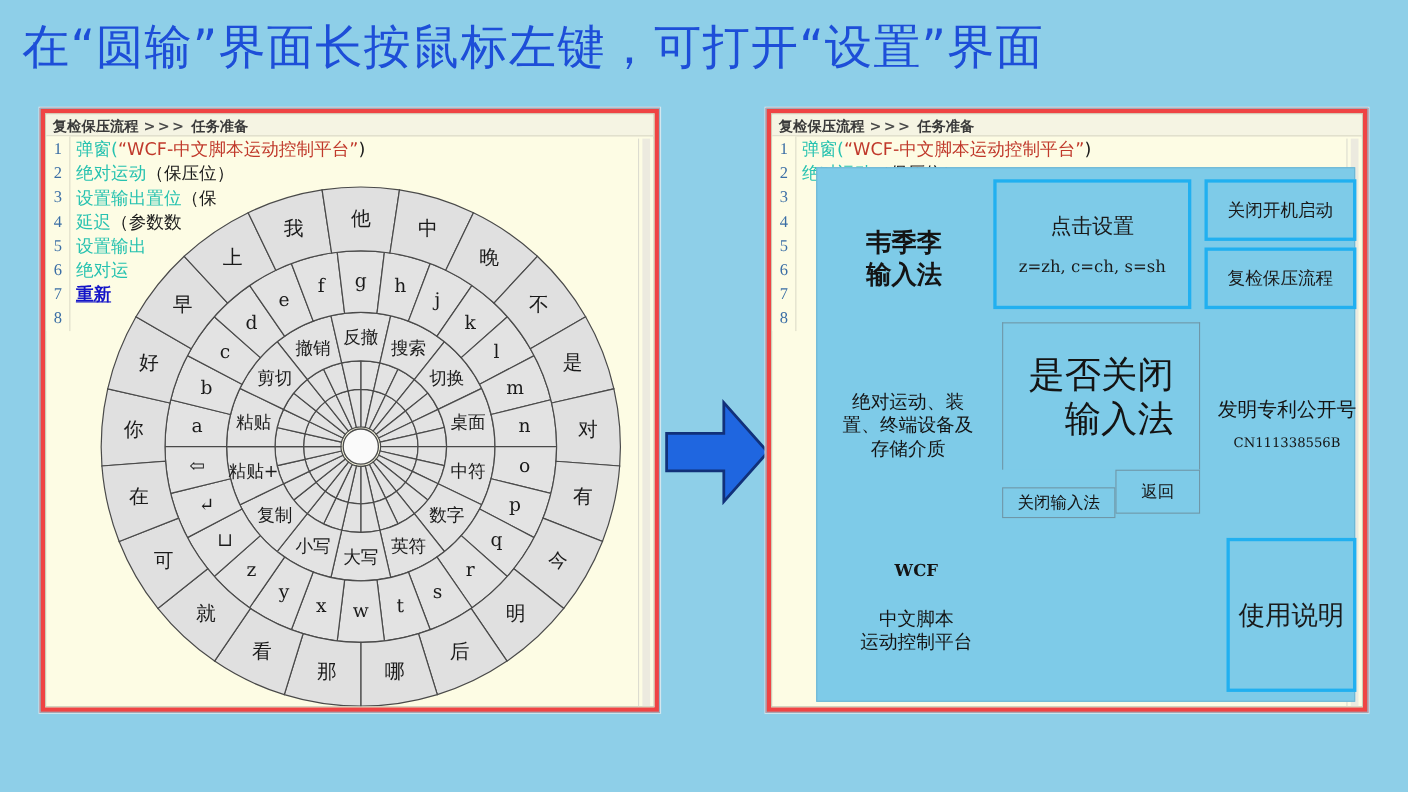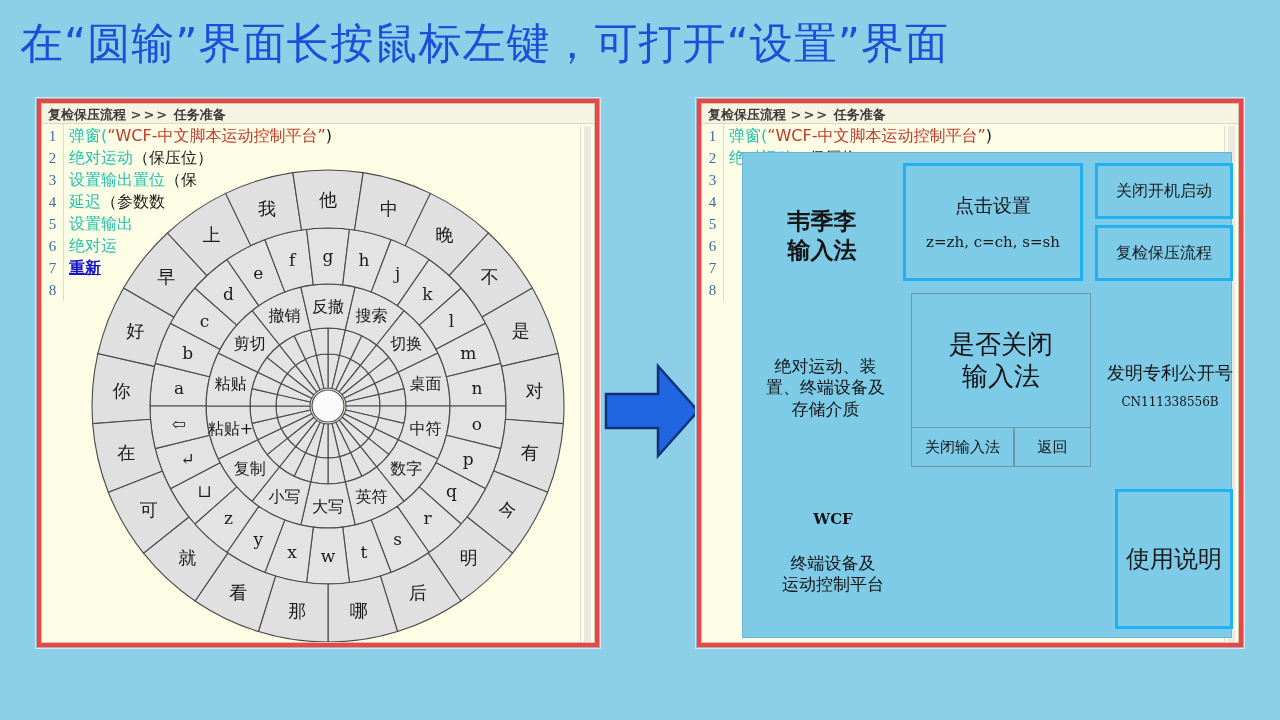--- a/index.html
+++ b/index.html
@@ -447,39 +447,39 @@
 
       <div class="plain" style="left:0px; top:195px; width:165px; height:80px; font-size:17px;">
         <div>
           <div>绝对运动、装</div>
           <div>置、终端设备及</div>
           <div>存储介质</div>
         </div>
       </div>
 
       <div class="thinbox" style="left:168px; top:140px; width:180px; height:134px; border-bottom:none;">
-        <div class="serif" style="font-size:26px; line-height:1.2;">
+        <div class="serif" style="font-size:33px; line-height:1.2;text-align:right;">
           <div>是否关闭</div>
           <div>输入法</div>
         </div>
       </div>
-      <div class="thinbox" style="left:168px; top:274px; width:103px; height:40px; font-size:15px;">关闭输入法</div>
+      <div class="thinbox" style="left:168px; top:290px; width:103px; height:28px; font-size:15px;">关闭输入法</div>
       <div class="thinbox" style="left:271px; top:274px; width:77px; height:40px; font-size:15px;">返回</div>
 
       <div class="plain" style="left:352px; top:198px; width:150px; height:70px;">
         <div>
           <div style="font-size:18px; margin-bottom:10px;">发明专利公开号</div>
           <div class="serif" style="font-size:12px;">CN111338556B</div>
         </div>
       </div>
 
       <div class="plain" style="left:10px; top:355px; width:160px; height:90px;">
         <div>
           <div class="serif" style="font-size:15px; font-weight:bold; margin-bottom:24px;">WCF</div>
-          <div style="font-size:17px;">终端设备及</div>
+          <div style="font-size:17px;">中文脚本</div>
           <div style="font-size:17px;">运动控制平台</div>
         </div>
       </div>
 
 
       <div class="panel" style="left:372px; top:336px; width:118px; height:140px; font-size:24px;text-align:center;">使用说明</div>
 
     </div>
   </div>
 </div>

